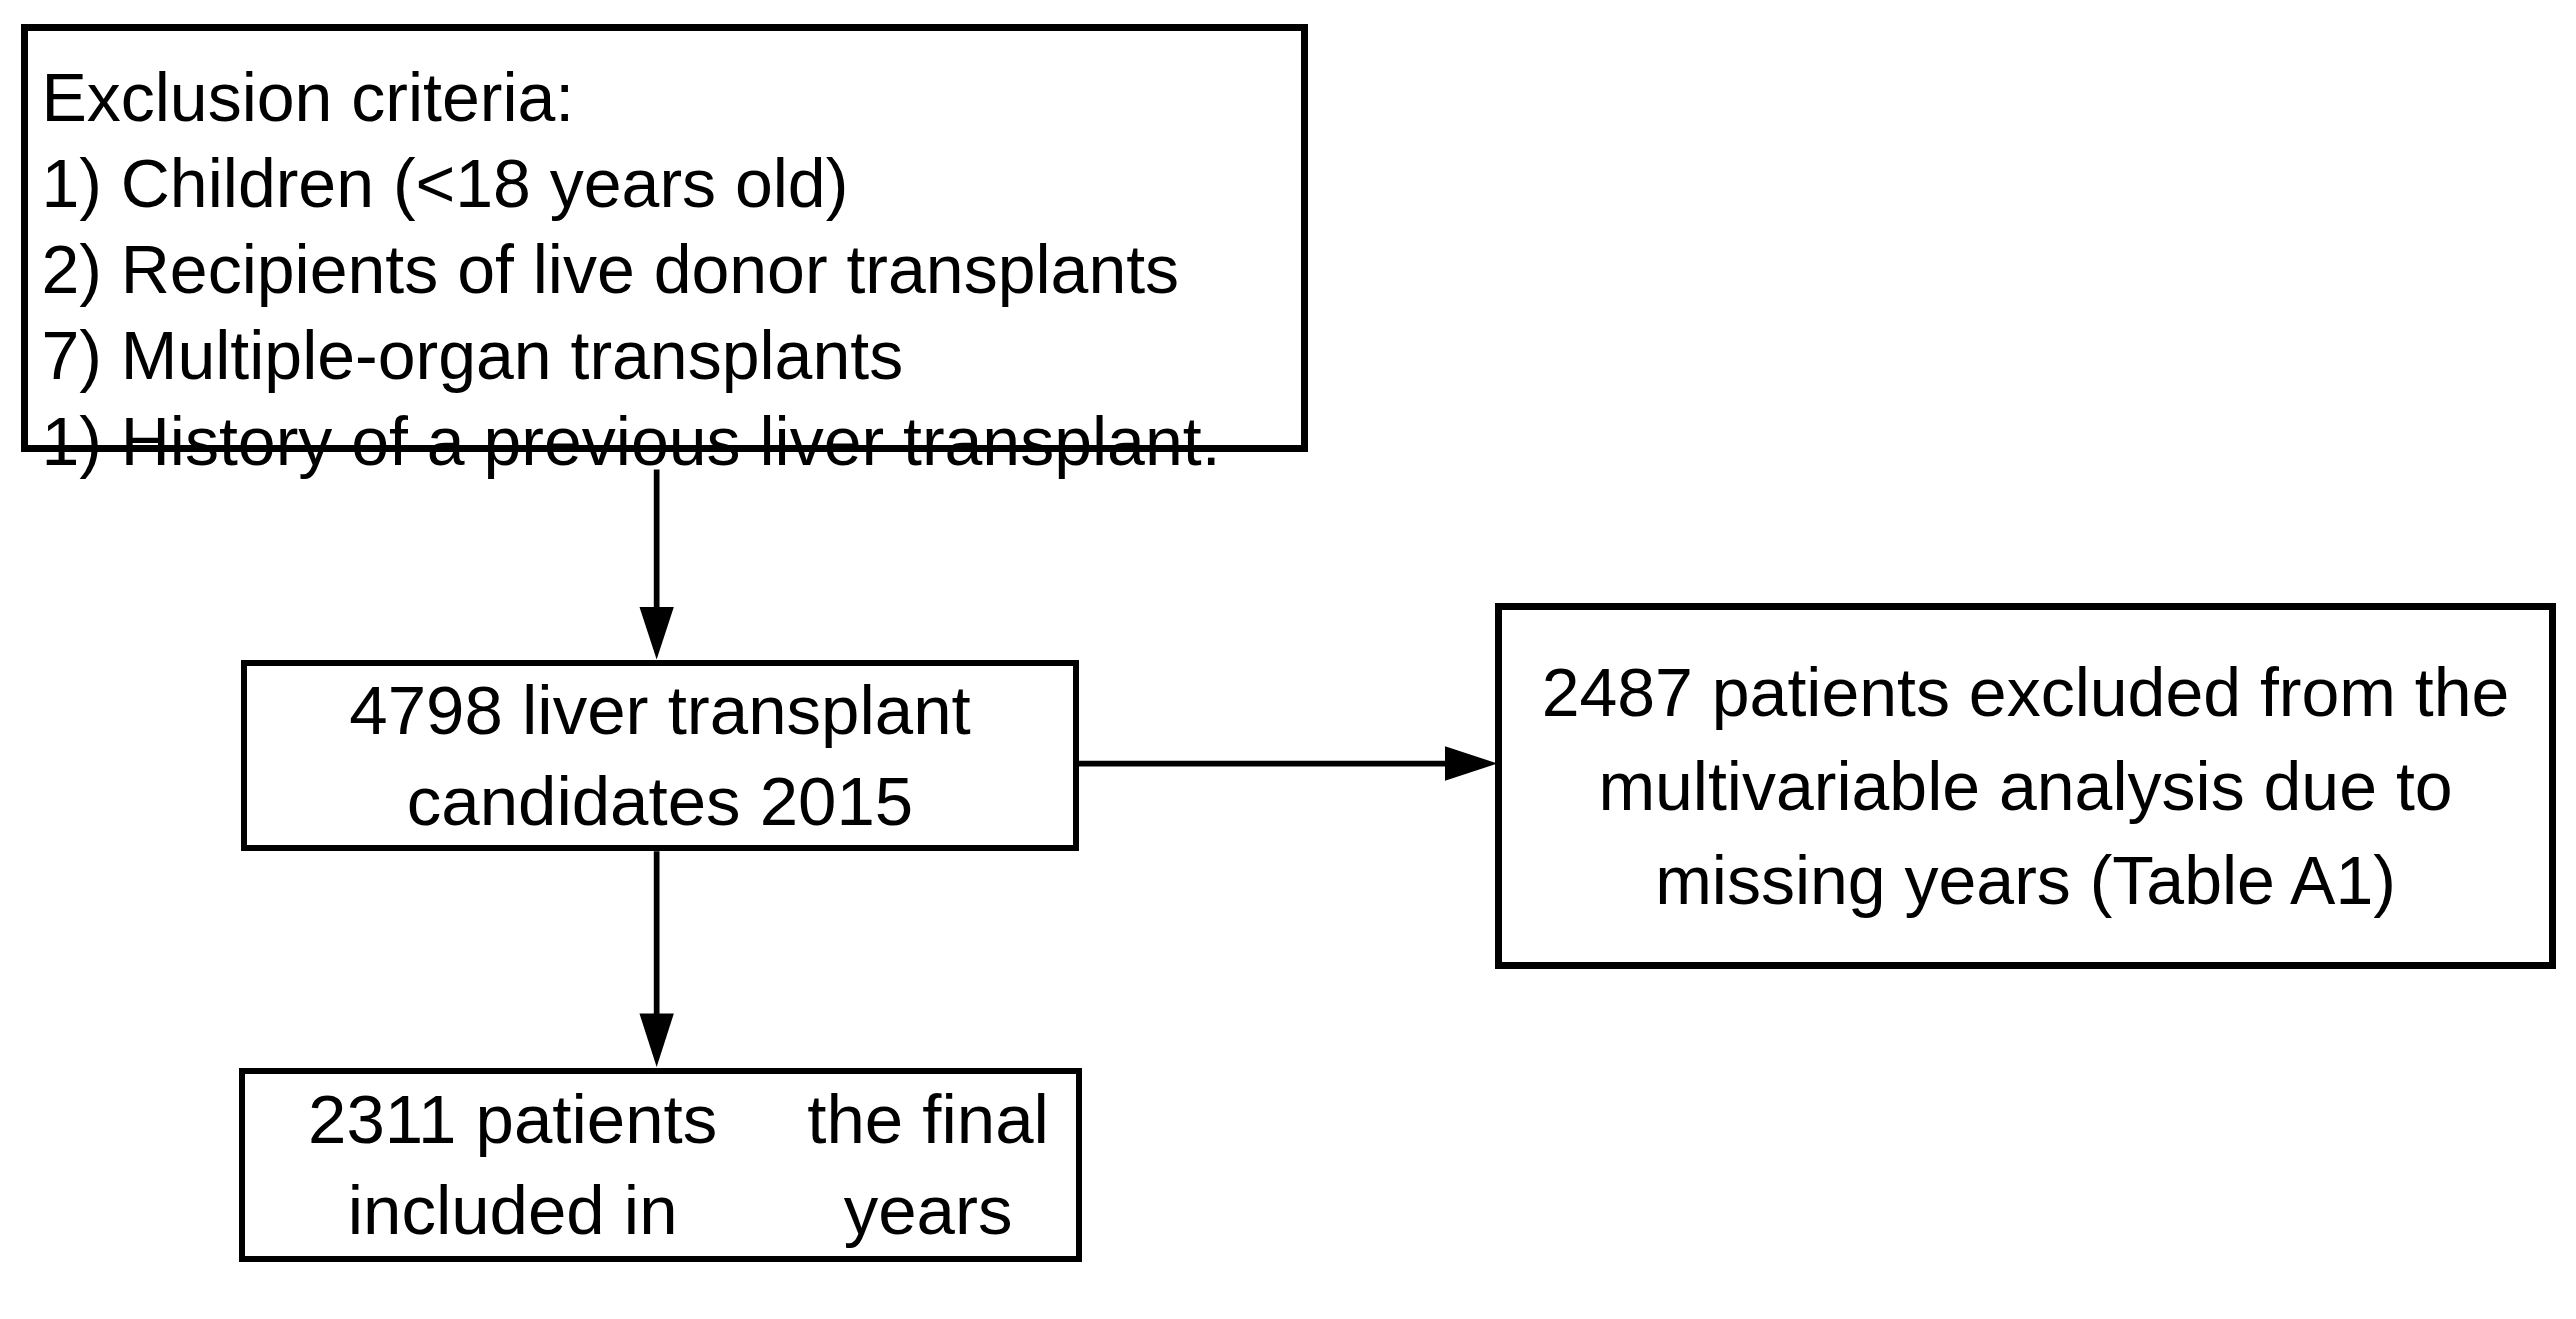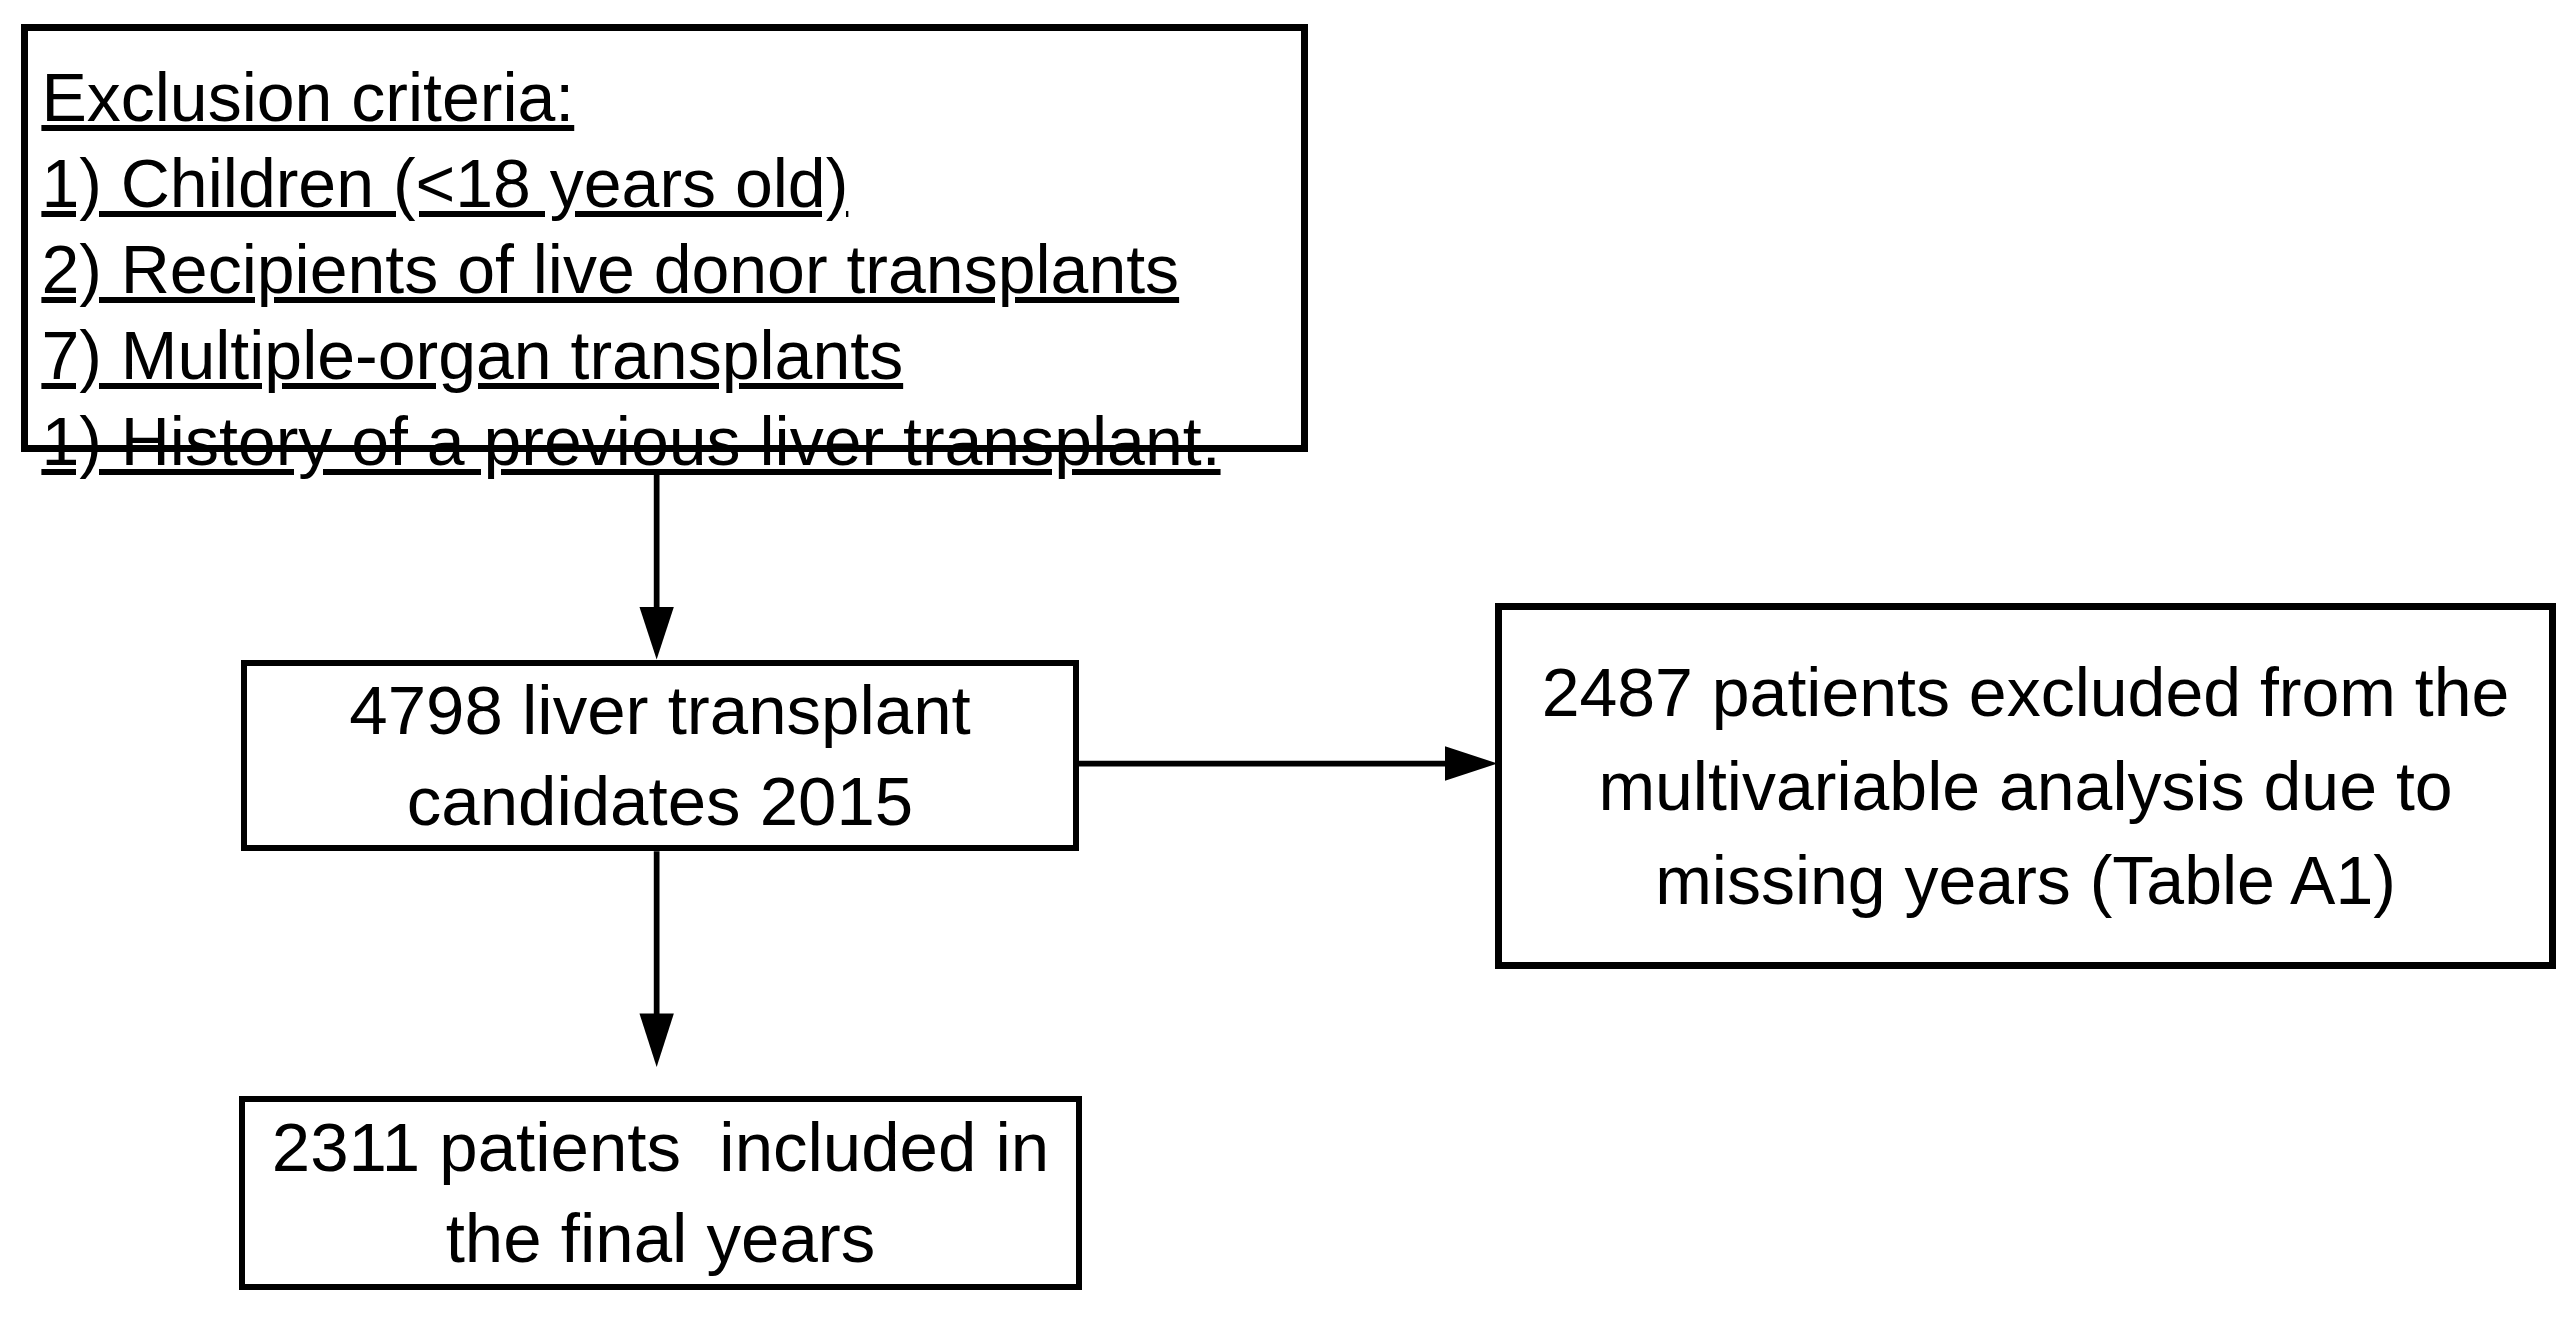--- a/index.html
+++ b/index.html
@@ -31,21 +31,20 @@
   #box-exclusion {
     left: 21px;
     top: 24px;
     width: 1287px;
     height: 428px;
     border-width: 7.6px;
     padding: 23px 9.5px 0 13.4px;
     font-size: 68px;
     line-height: 86px;
     text-align: left;
-    text-decoration: underline;
   }
   
   #box-candidates {
     left: 241px;
     top: 660px;
     width: 838px;
     height: 191px;
     font-size: 69px;
     line-height: 91px;
     display: flex;
@@ -72,25 +71,24 @@
   }
   
   #box-included {
     left: 239px;
     top: 1068px;
     width: 843px;
     height: 194px;
     font-size: 69px;
     line-height: 91px;
     display: flex;
-    flex-direction: column;
+    flex-direction: row;
     align-items: center;
     justify-content: center;
     text-align: center;
-    margin-top: 28px;
   }
   .arrow-layer {
     position: absolute;
     left: 0;
     top: 0;
     width: 2576px;
     height: 1319px;
     z-index: 1;
   }
   .arrow-layer line {

